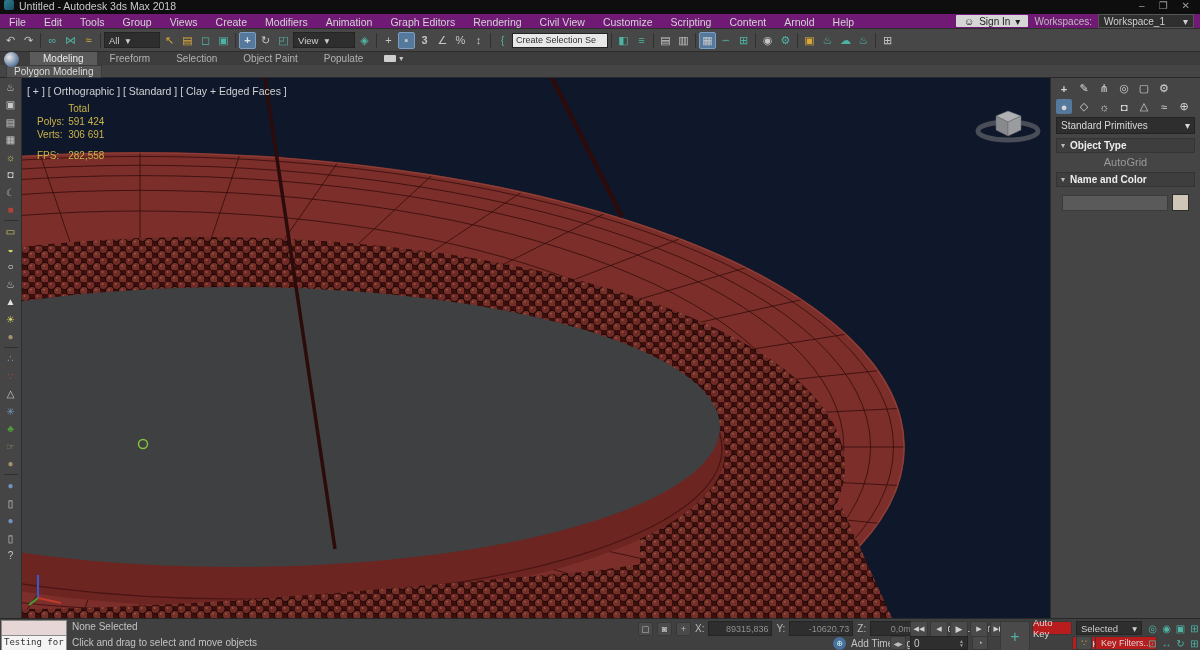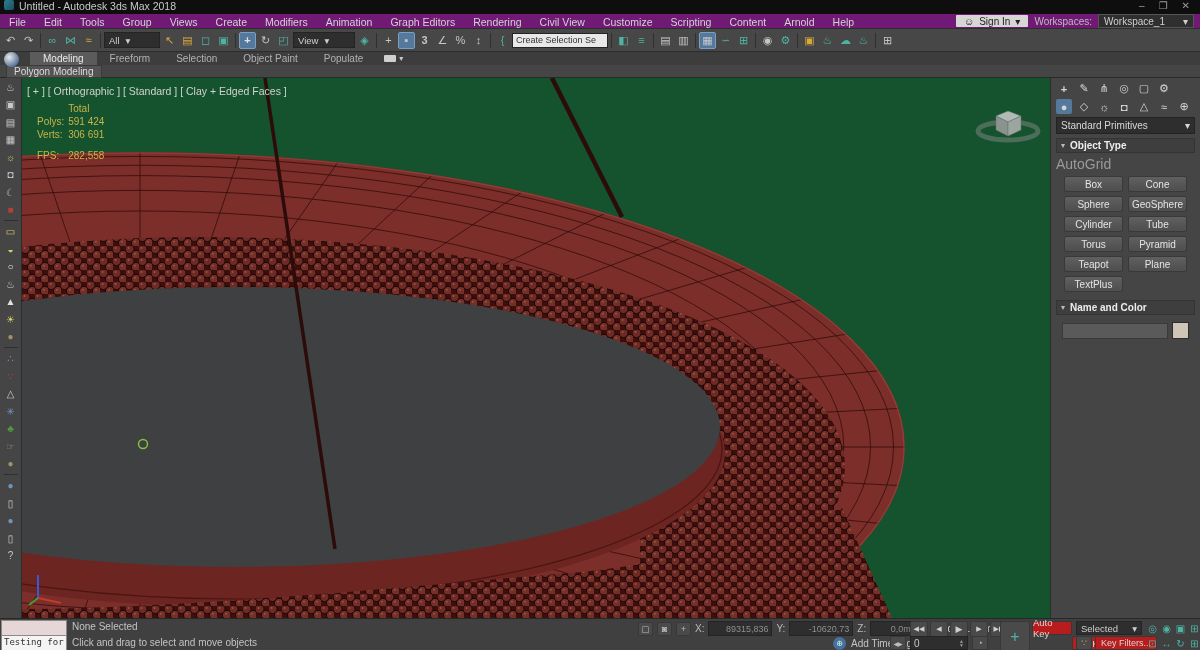--- a/index.html
+++ b/index.html
@@ -30,35 +30,35 @@
   .ribbon-more{display:flex;align-items:center;gap:3px;padding:0 8px;color:#c9c9c9;font-size:8px;}
   .ribbon-more .chip{width:12px;height:7px;background:#cfcfcf;border-radius:1px;}
   .panelrow{height:12px;background:#454545;border-bottom:1px solid #292929;display:flex;align-items:center;}
   .panel-chip{background:#535353;border:1px solid #3a3a3a;color:#dcdcdc;font-size:10px;padding:0 7px;margin-left:6px;height:11px;display:flex;align-items:center;}
   .main{display:flex;height:540px;}
   .leftbar{width:22px;background:#454545;border-right:1px solid #2d2d2d;display:flex;flex-direction:column;align-items:center;padding-top:1px;gap:1.5px;box-sizing:border-box;}
   .lb-icon{width:16px;height:16px;display:flex;align-items:center;justify-content:center;font-size:10px;color:#c9c9c9;}
   .lb-sep{width:14px;height:1px;background:#2f2f2f;margin:1px 0;}
   .yellow{color:#d8d06a;} .green{color:#4f9f3f;} .blue{color:#6f94c0;} .red{color:#b04038;}
   .tan{color:#a4906c;} .white{color:#e2e2e2;}
-  .viewport{position:relative;width:1028px;height:540px;background:#14532d;overflow:hidden;}
+  .viewport{position:relative;width:1028px;height:540px;background:#0f172a;overflow:hidden;}
   .vp-label{position:absolute;left:5px;top:7px;font-size:10.5px;color:#d2d2d2;z-index:5;}
   .stats{position:absolute;left:13px;top:24px;z-index:5;font-size:10px;color:#c9b44a;line-height:13px;}
   .stats table{border-collapse:collapse;}
   .stats td{padding:0 2px;font-size:10px;}
   .stats .lbl{}
   .stats .gap{height:8px;}
   .cmdpanel{width:150px;background:#454545;border-left:1px solid #2d2d2d;box-sizing:border-box;padding:3px 5px 0 5px;font-size:10px;}
   .cp-row{display:flex;gap:4px;align-items:center;margin-bottom:3px;}
   .cp-icon{width:16px;height:15px;display:flex;align-items:center;justify-content:center;color:#d5d5d5;font-size:11px;border-radius:2px;}
   .cp-icon.active{background:#55799d;}
   .cp-dd{height:15px;background:#2e2e2e;border:1px solid #232323;display:flex;align-items:center;padding:0 4px;color:#d8d8d8;font-size:10px;margin-bottom:4px;justify-content:space-between;}
   .rollout{height:13px;background:#3e3e3e;border:1px solid #343434;display:flex;align-items:center;gap:5px;padding:0 4px;color:#ededed;font-weight:bold;font-size:10px;margin-bottom:3px;}
   .rollout .arr{font-size:8px;color:#bbb;font-weight:normal;}
-  .autogrid{text-align:left;color:#9a9a9a;margin:2px 0 4px 0;font-size:14px;}
+  .autogrid{text-align:center;color:#9a9a9a;margin:2px 0 4px 0;font-size:11px;}
   .obj-grid{display:grid;grid-template-columns:1fr 1fr;gap:4px 5px;padding:0 8px;margin-bottom:8px;}
   .obj-btn{height:14px;background:linear-gradient(#606060,#4e4e4e);border:1px solid #393939;border-radius:2px;
     color:#e4e4e4;font-size:10px;display:flex;align-items:center;justify-content:center;}
   .name-row{display:flex;gap:4px;align-items:center;padding:4px 6px;}
   .name-input{flex:1;height:14px;background:#5a5a5a;border:1px solid #3a3a3a;}
   .swatch{width:15px;height:15px;background:#cfc6b8;border:1px solid #2d2d2d;}
   .statusbar{height:33px;background:#404040;border-top:1px solid #282828;position:relative;font-size:10px;}
   .mxs{position:absolute;left:1px;top:1px;width:66px;}
   .mxs .pink{height:14px;background:#e6d6d6;border:1px solid #8a8a8a;}
   .mxs .white-f{height:14px;background:#f4f4f4;border:1px solid #8a8a8a;border-top:none;
@@ -398,33 +398,20 @@
     </div>
     <div class="cp-dd">
       <span>Standard Primitives</span>
       <span>▾</span>
     </div>
     <div class="rollout">
       <span class="arr">▾</span>
       <span>Object Type</span>
     </div>
     <div class="autogrid">AutoGrid</div>
-    <div class="obj-grid">
-      <div class="obj-btn">Box</div>
-      <div class="obj-btn">Cone</div>
-      <div class="obj-btn">Sphere</div>
-      <div class="obj-btn">GeoSphere</div>
-      <div class="obj-btn">Cylinder</div>
-      <div class="obj-btn">Tube</div>
-      <div class="obj-btn">Torus</div>
-      <div class="obj-btn">Pyramid</div>
-      <div class="obj-btn">Teapot</div>
-      <div class="obj-btn">Plane</div>
-      <div class="obj-btn">TextPlus</div>
-    </div>
     <div class="rollout">
       <span class="arr">▾</span>
       <span>Name and Color</span>
     </div>
     <div class="name-row">
       <div class="name-input"></div>
       <div class="swatch"></div>
     </div>
   </div>
 </div>

